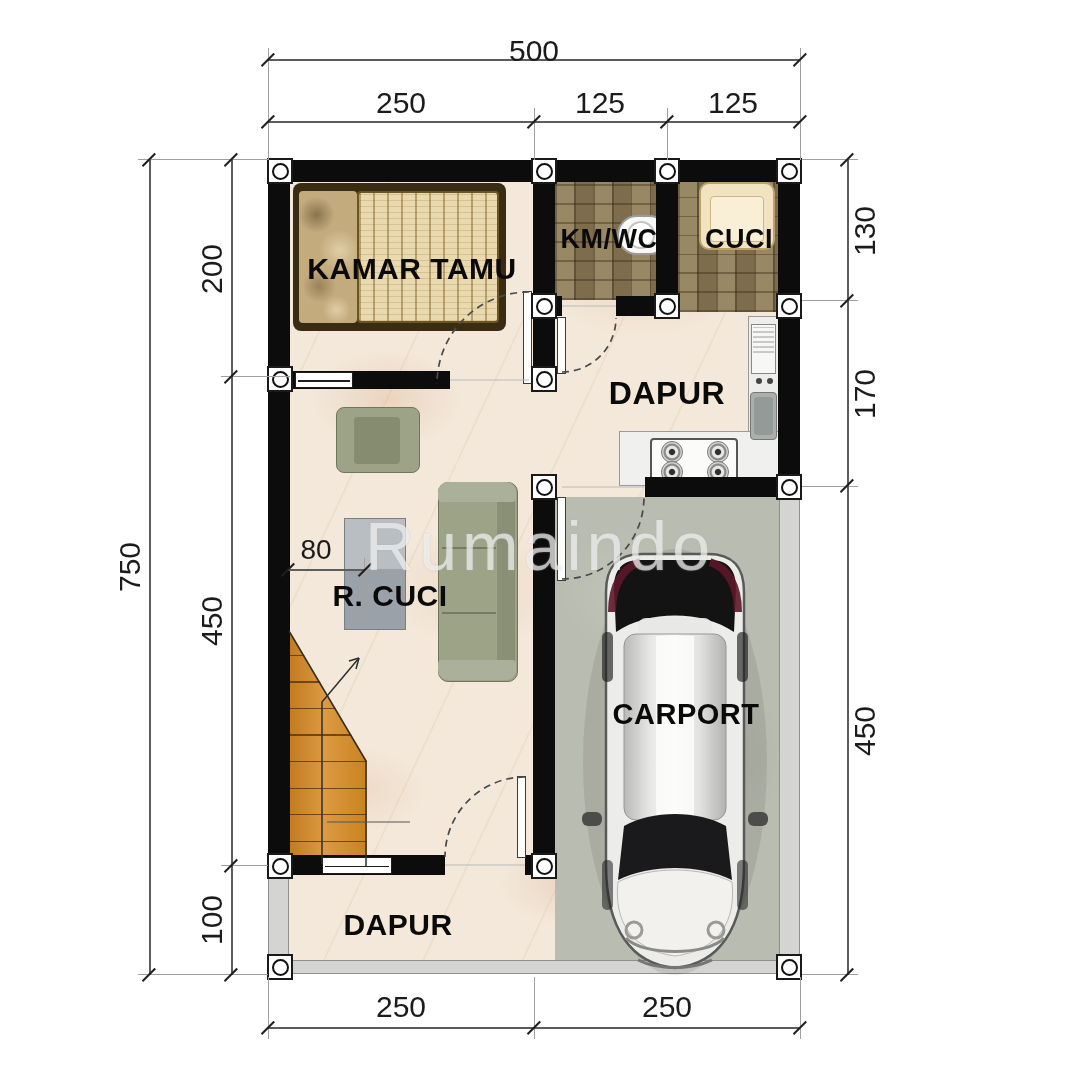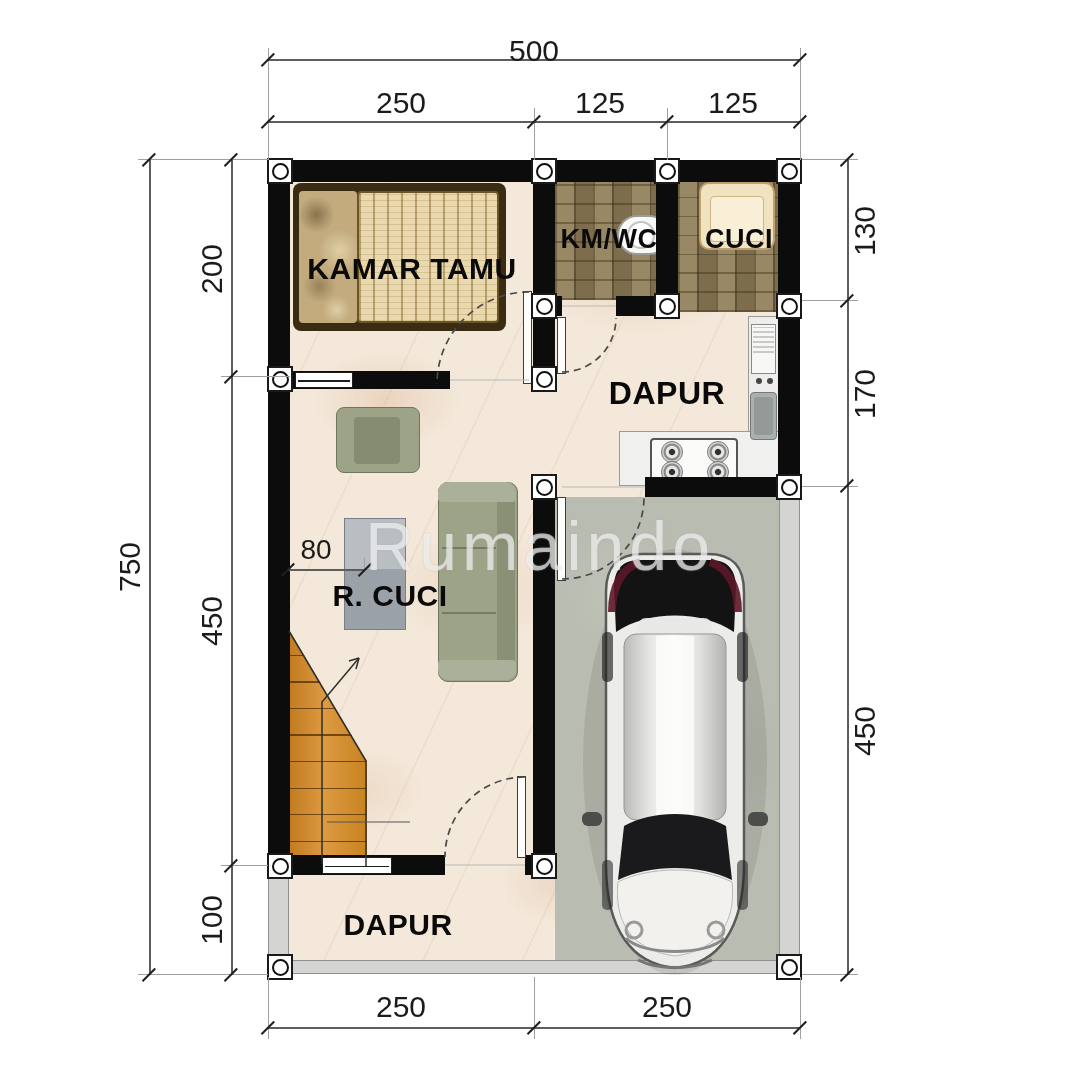--- a/index.html
+++ b/index.html
@@ -177,20 +177,21 @@
       <path d="M562,487 L644,487"></path>
       <path d="M445,865 L525,865"></path>
     </g>
   </svg>
 
   <div class="rlabel" style="left:412px;top:269px;font-size:30px;z-index:35;">KAMAR TAMU</div>
   <div class="rlabel" style="left:609px;top:239px;font-size:27px;z-index:35;">KM/WC</div>
   <div class="rlabel" style="left:739px;top:239px;font-size:27px;z-index:35;">CUCI</div>
   <div class="rlabel" style="left:667px;top:393px;font-size:32px;z-index:35;">DAPUR</div>
   <div class="rlabel" style="left:390px;top:596px;font-size:30px;z-index:35;">R. CUCI</div>
+  <div class="rlabel" style="left:686px;top:714px;font-size:29px;z-index:35;">CARPORT</div>
   <div class="rlabel" style="left:398px;top:925px;font-size:30px;z-index:35;">DAPUR</div>
 
   <div class="watermark" style="left:540px;top:546px;">Rumaindo</div>
 
   <div class="dline" style="left:268px;top:59px;width:532px;height:1.6px;z-index:20;"></div>
   <div class="dim" style="left:534px;top:51px;z-index:21;">500</div>
   <div class="dline" style="left:268px;top:121px;width:532px;height:1.6px;z-index:20;"></div>
   <div class="dim" style="left:401px;top:103px;z-index:21;">250</div>
   <div class="dim" style="left:600px;top:103px;z-index:21;">125</div>
   <div class="dim" style="left:733px;top:103px;z-index:21;">125</div>

